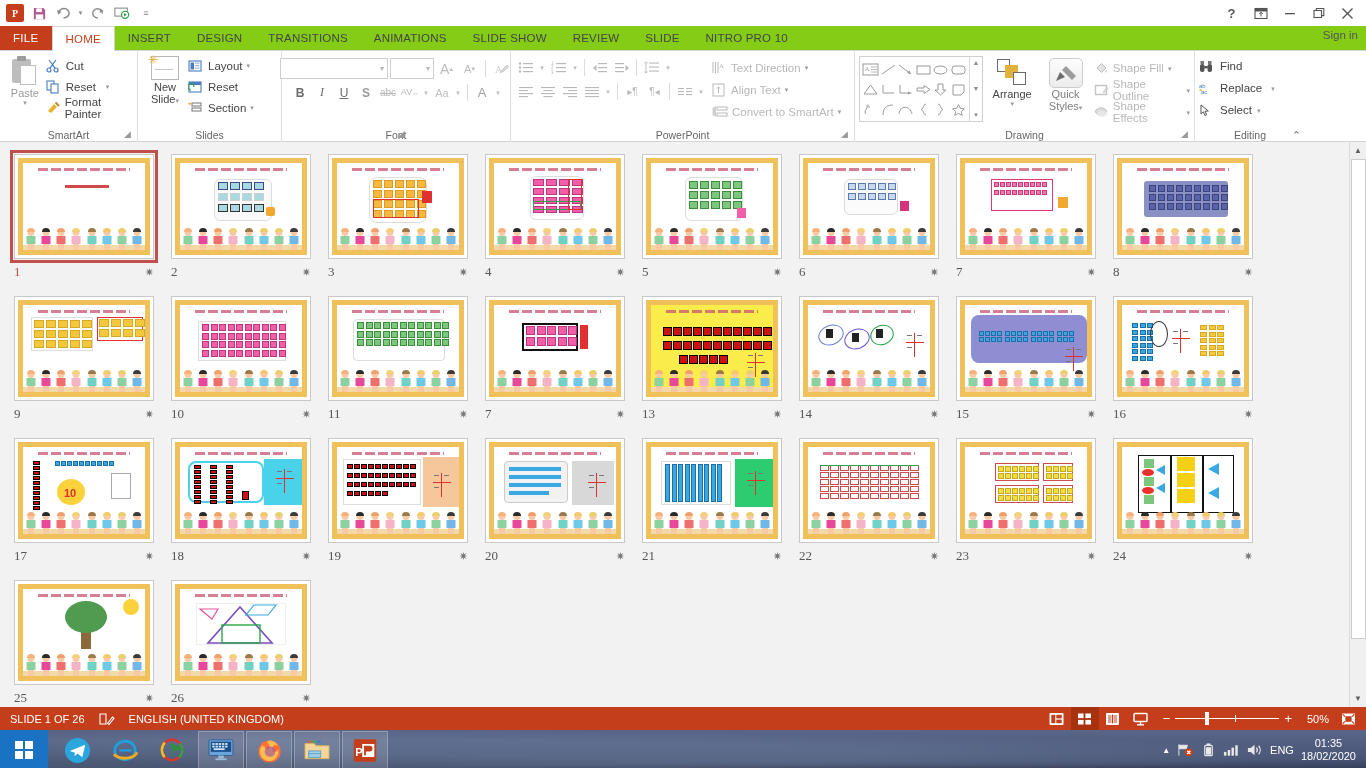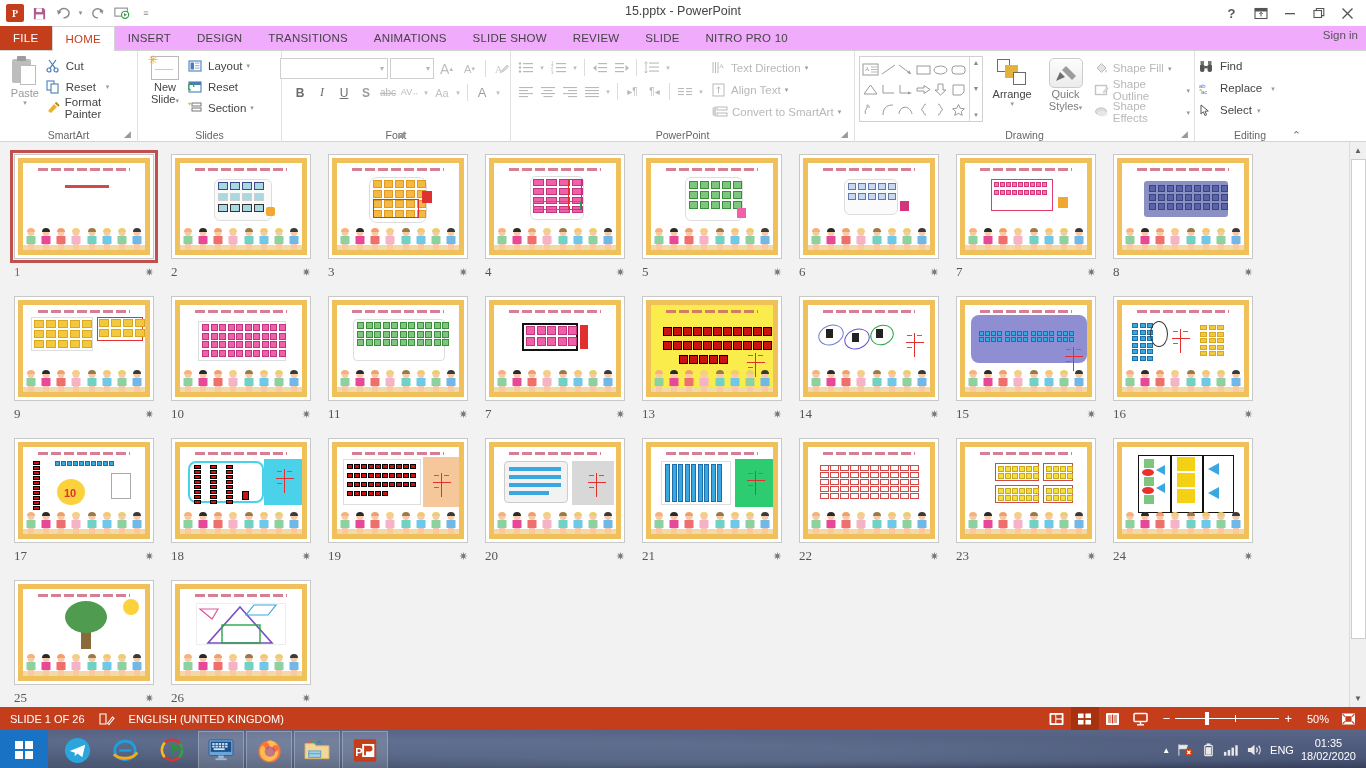--- a/index.html
+++ b/index.html
@@ -41,21 +41,21 @@
     display: flex; align-items: center; height: 26px; gap: 0px;
   }
   .win-ctrls div {
     width: 29px; height: 24px; display: flex; align-items: center;
     justify-content: center; color: #555; font-size: 13px;
   }
 
   
   .tabstrip {
     height: 24px; display: flex; align-items: stretch;
-    background: #f0abfc; position: relative;
+    background: #84cc16; position: relative;
   }
   .tab-file {
     background: #c43e1c; color: #fff; font-size: 11.5px;
     padding: 0 13px; display: flex; align-items: center;
     letter-spacing: .3px;
   }
   .tab {
     font-size: 11.5px; color: #444; padding: 0 13px;
     display: flex; align-items: center; letter-spacing: .2px;
   }
@@ -399,21 +399,20 @@
     </div>
     <div class="qat-btn">
       <svg width="16" height="14" viewBox="0 0 18 15">
           <rect x="1" y="2" width="14" height="9" fill="none" stroke="#8a8a8a" stroke-width="1.2"></rect>
           <circle cx="12.5" cy="9.5" r="4" fill="#fff" stroke="#2f9e44" stroke-width="1.3"></circle>
           <path d="M11.3 7.6 L14.5 9.5 L11.3 11.4 Z" fill="#2f9e44"></path>
         </svg>
     </div>
     <div class="qat-btn" style="font-size:9px;">≡</div>
   </div>
-  <div class="win-title">15.pptx - PowerPoint</div>
   <div class="win-ctrls">
     <div style="font-weight:bold;">?</div>
     <div>
       <svg width="14" height="13" viewBox="0 0 14 13">
           <rect x="1" y="1.5" width="12" height="10" fill="none" stroke="#555" stroke-width="1.1"></rect>
           <rect x="1" y="1.5" width="12" height="3" fill="#555"></rect>
           <path d="M7 9.5 L7 5.5 M5.3 7 L7 5.2 L8.7 7" stroke="#555" stroke-width="1" fill="none"></path>
         </svg>
     </div>
     <div>

